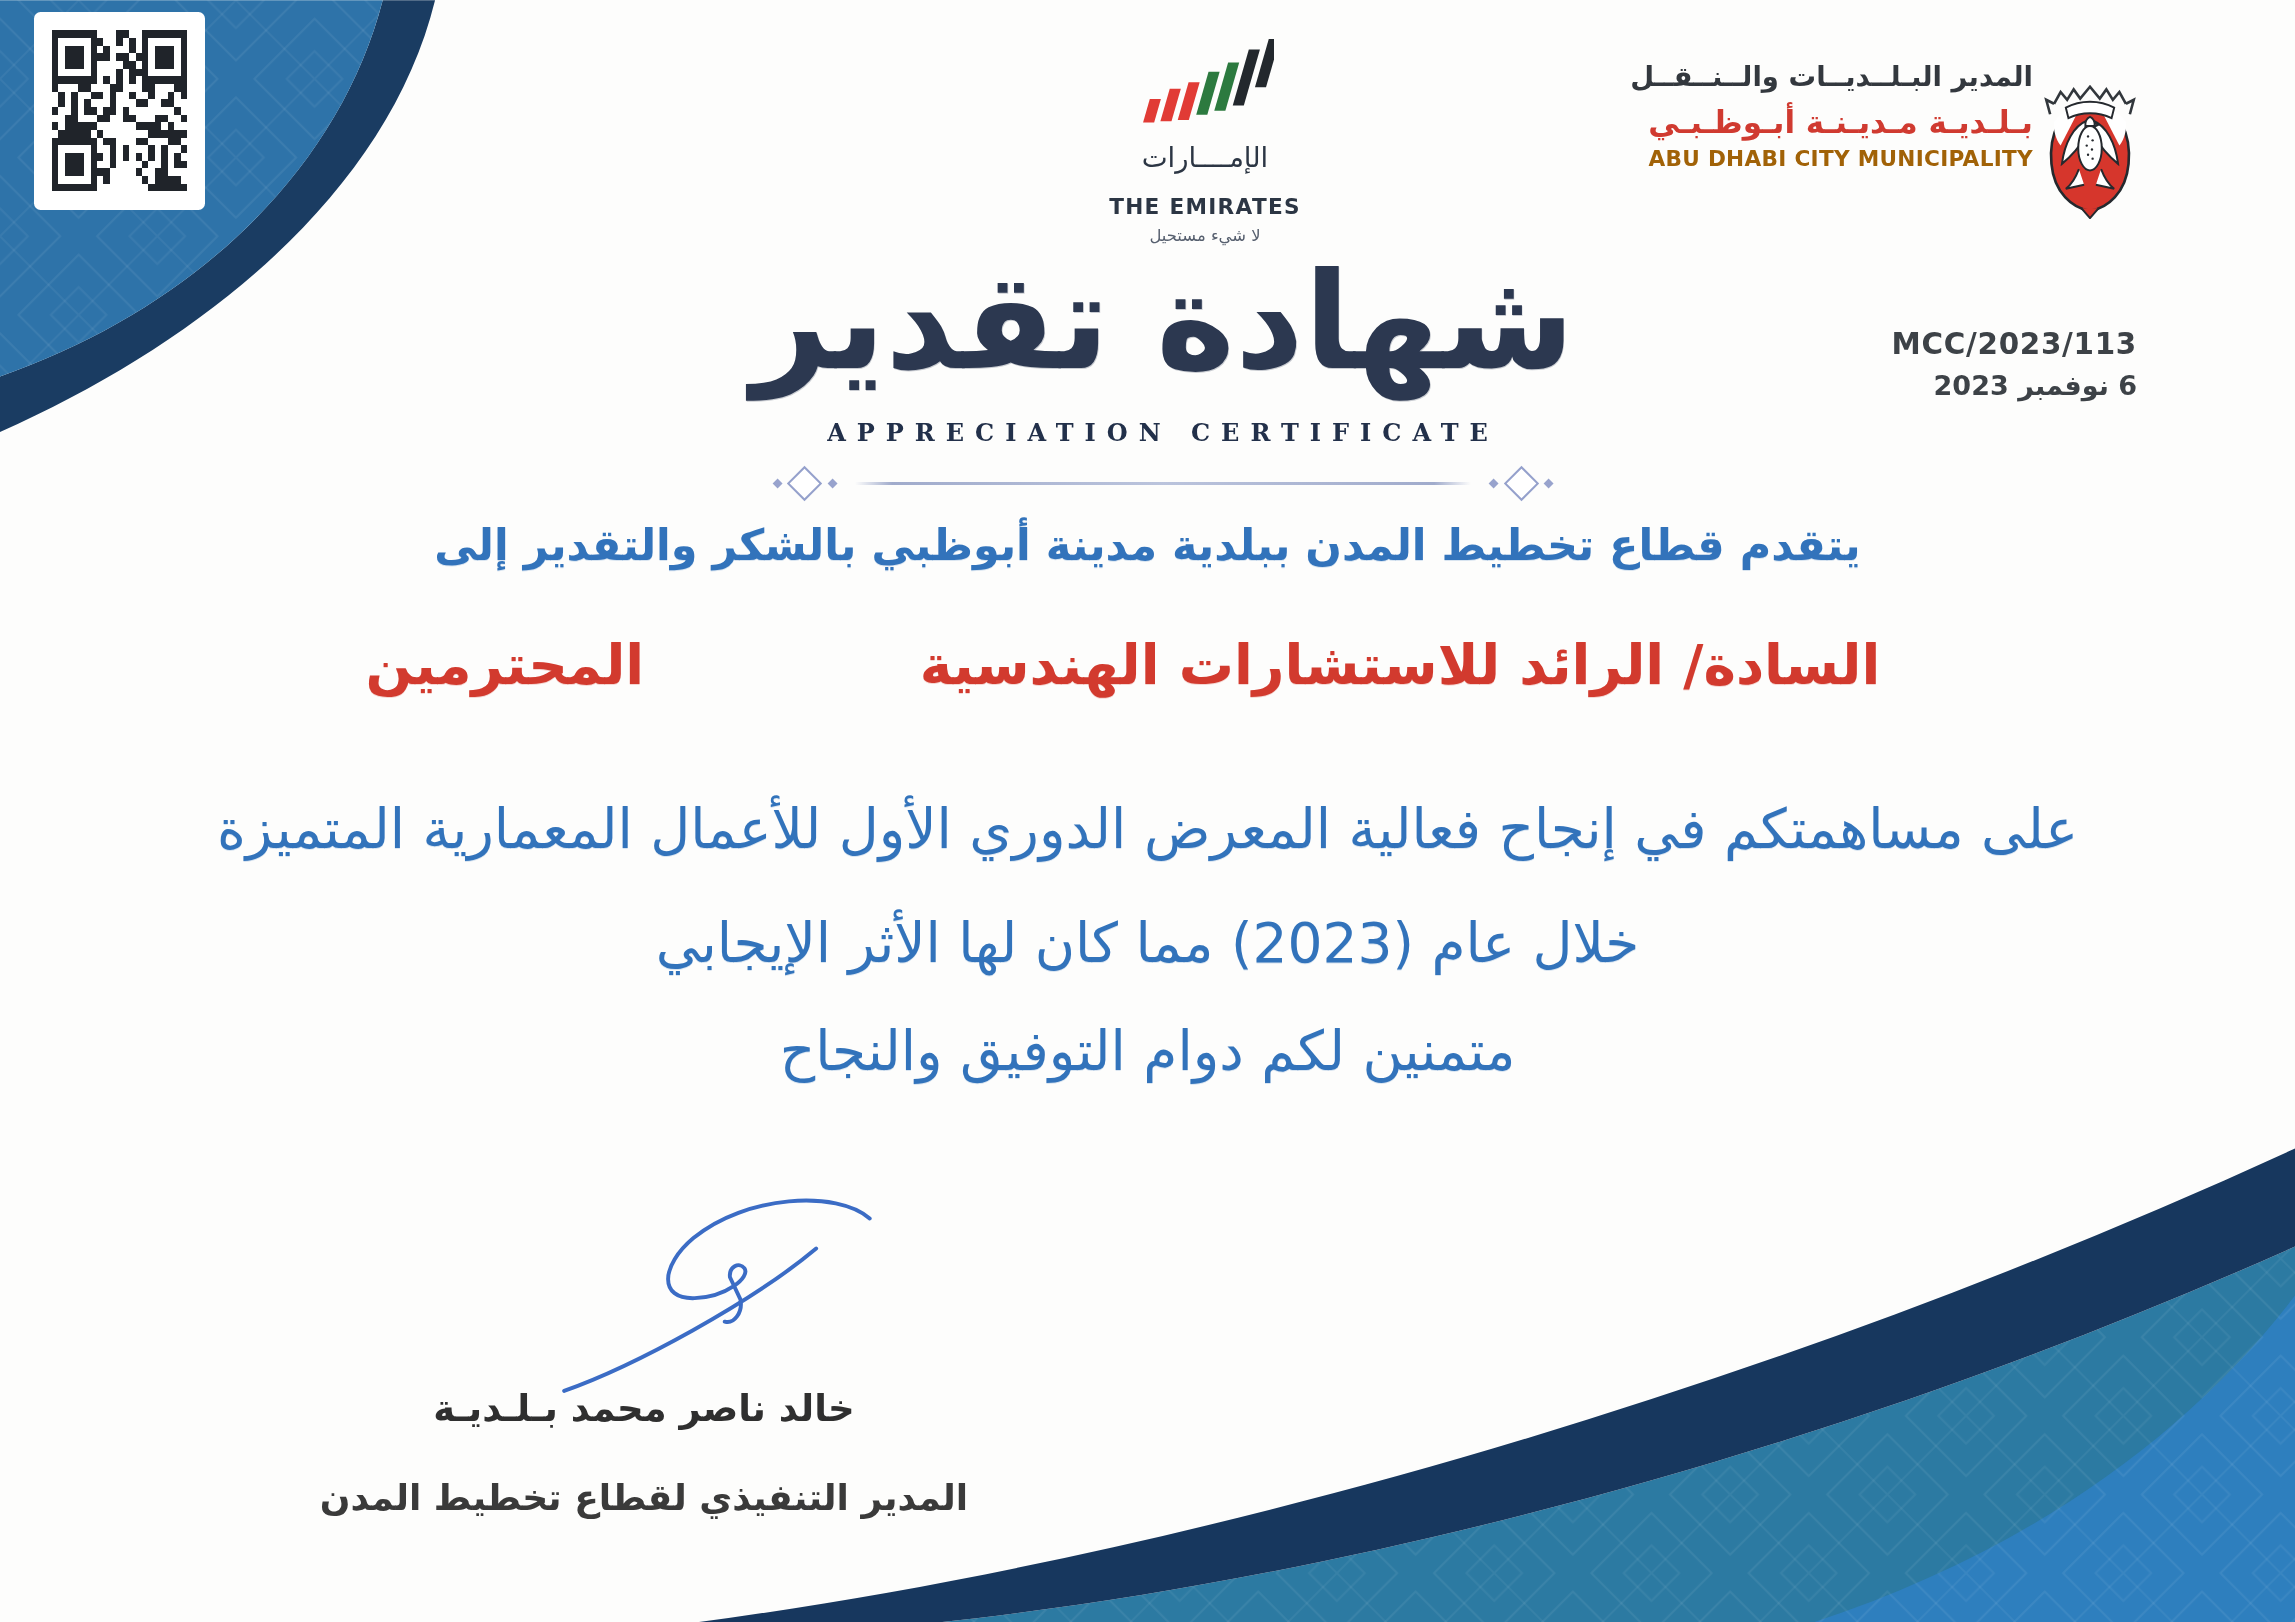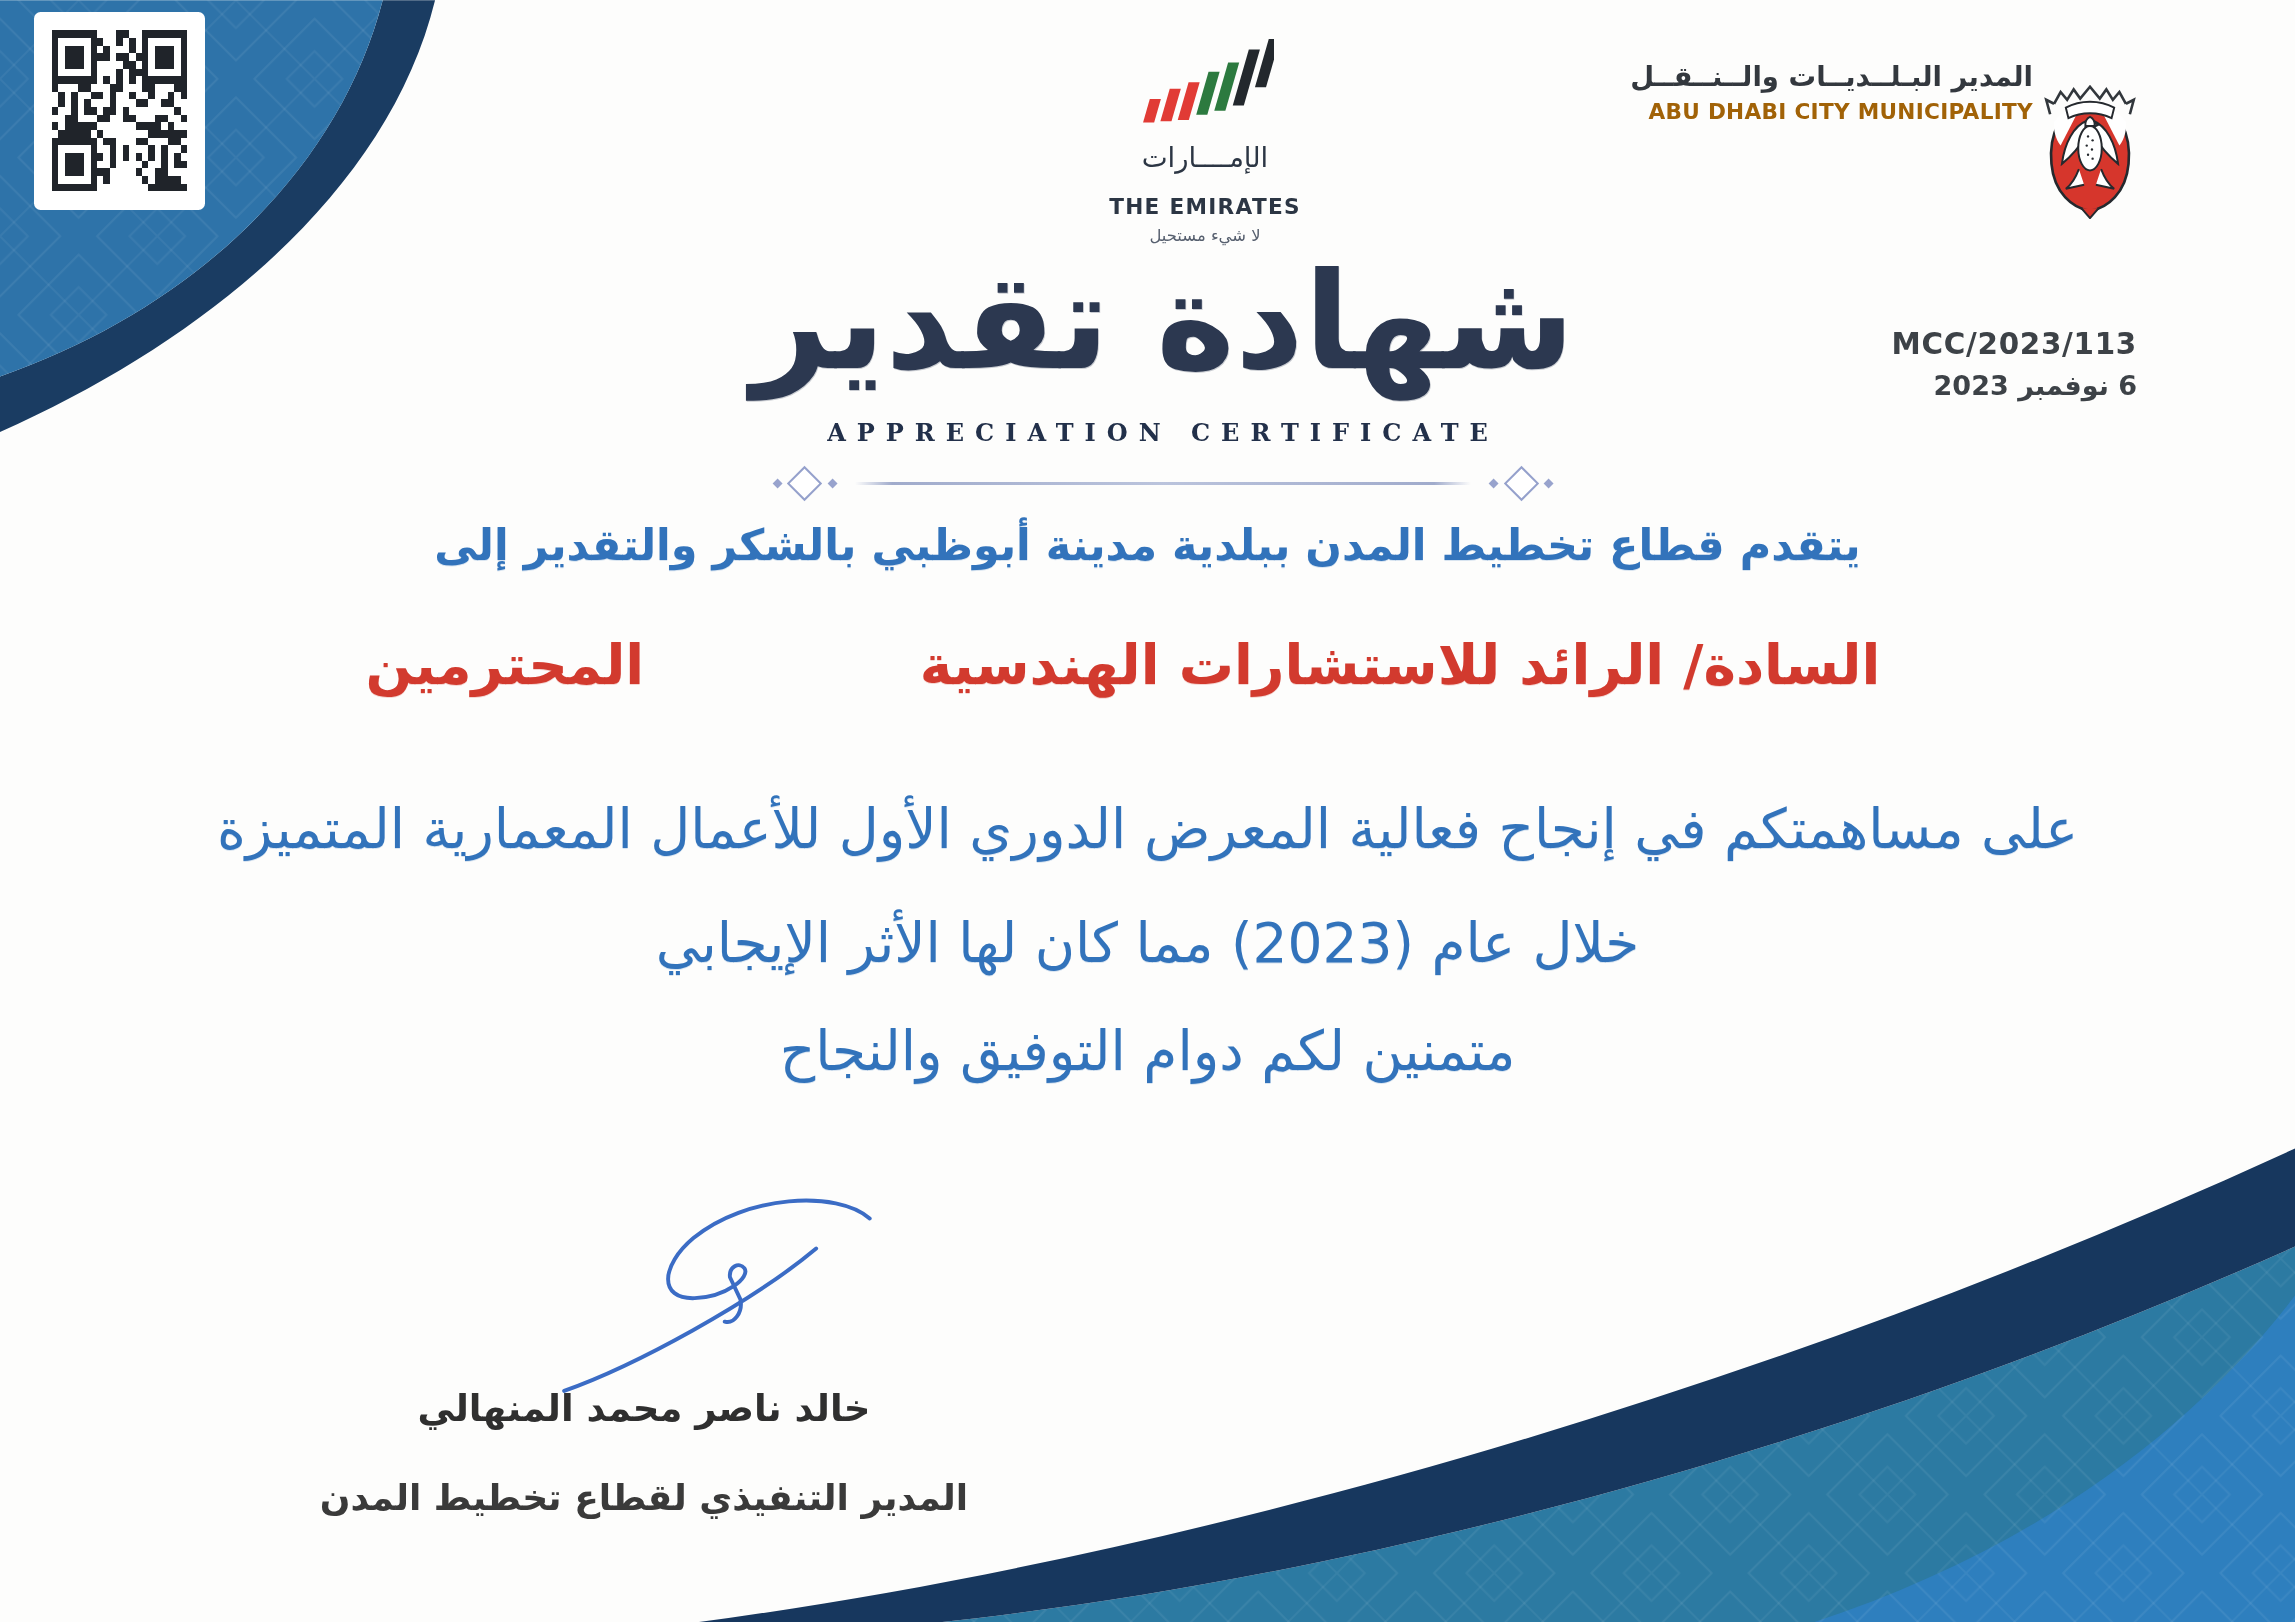--- a/index.html
+++ b/index.html
@@ -569,20 +569,21 @@
       <rect x="164" y="0" width="17" height="74" fill="#23282d"></rect>
     </g>
   </svg>
   <div class="ar">الإمــــارات</div>
   <div class="en">THE EMIRATES</div>
   <div class="tag">لا شيء مستحيل</div>
 </div>
 
 <div class="abs dmt">
   <div class="ar">المدير البـلــديــات والــنــقــل</div>
+  <div class="arred">بـلـديـة مـديـنـة أبـوظـبـي</div>
   <div class="enred">ABU DHABI CITY MUNICIPALITY</div>
 </div>
 
 <svg class="abs emblem" viewBox="0 0 150 212">
 
   <path d="M20,36 L30,18 L40,30 L50,14 L60,28 L75,10 L90,28 L100,14 L110,30 L120,18 L130,36" fill="none" stroke="#32373c" stroke-width="4"></path>
   <path d="M14,52 L8,30 L20,36 M136,52 L142,30 L130,36" fill="none" stroke="#32373c" stroke-width="4"></path>
 
   <path d="M75,34 C28,38 12,86 16,128 C20,172 48,196 75,200 C102,196 130,172 134,128 C138,86 122,38 75,34 Z" fill="#d6362c" stroke="#25292e" stroke-width="4"></path>
 
@@ -638,16 +639,16 @@
 <div class="abs bodyline bl1">على مساهمتكم في إنجاح فعالية المعرض الدوري الأول للأعمال المعمارية المتميزة</div>
 <div class="abs bodyline bl2">خلال عام (2023) مما كان لها الأثر الإيجابي</div>
 <div class="abs bodyline bl3">متمنين لكم دوام التوفيق والنجاح</div>
 
 <svg class="abs sig" viewBox="0 0 560 340">
   <path d="M520,62 C470,18 330,26 250,92 C200,134 196,186 252,184 C300,182 338,152 328,138 C320,128 304,136 306,152 L322,186 C326,206 312,224 298,220" fill="none" stroke="#3b6cc5" stroke-width="6" stroke-linecap="round"></path>
   <path d="M438,108 C340,190 160,288 52,326" fill="none" stroke="#3b6cc5" stroke-width="6" stroke-linecap="round"></path>
 </svg>
 
 <div class="abs signblock">
-  <div class="sign-name">خالد ناصر محمد المنهالي</div>
+  <div class="sign-name">خالد ناصر محمد بـلـديـة</div>
   <div class="sign-title">المدير التنفيذي لقطاع تخطيط المدن</div>
 </div>
 
 
 </body></html>

